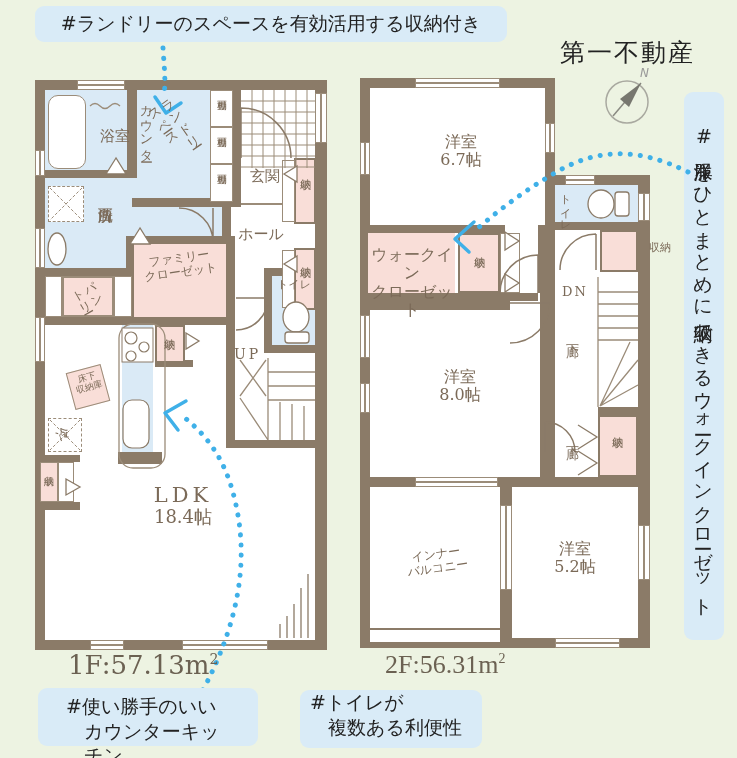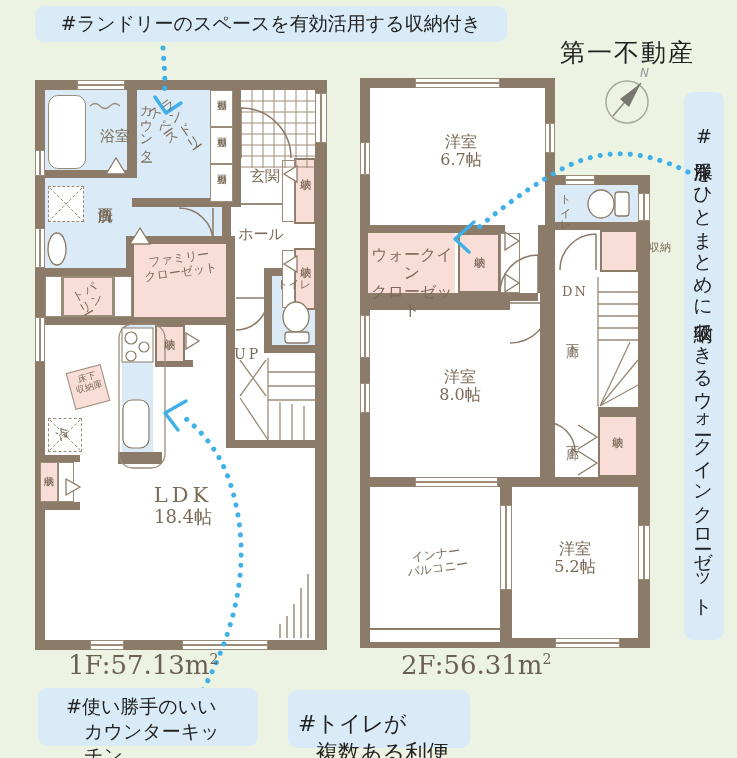--- a/index.html
+++ b/index.html
@@ -286,22 +286,22 @@
 <div class="rlabel center" style="left:393px;top:548px;width:88px;font-size:12px;transform:rotate(-8deg);">
   <div>インナー</div>
   <div>バルコニー</div>
 </div>
 <div class="rlabel center" style="left:528px;top:540px;width:94px;font-size:16px;">
   <div>洋室</div>
   <div>5.2帖</div>
 </div>
 
 <div class="area" style="left:35px;top:650px;"><span>1F:57.13m</span><sup>2</sup></div>
-<div class="area" style="left:368px;top:650px;"><span>2F:56.31m</span><sup>2</sup></div>
+<div class="area" style="left:352px;top:650px;font-family:Liberation Serif, serif;"><span>2F:56.31m</span><sup>2</sup></div>
 
 <div class="tag abs" style="left:38px;top:688px;width:220px;height:58px;padding:6px 28px;box-sizing:border-box;font-size:19px;line-height:1.3;">
   <div>#使い勝手のいい</div>
   <div style="padding-left:18px;">カウンターキッチン</div>
 </div>
-<div class="tag abs" style="left:288px;top:690px;width:182px;height:58px;padding:20px 10px;box-sizing:border-box;font-size:22px;line-height:1.3;">
+<div class="tag abs" style="left:300px;top:690px;width:182px;height:58px;padding:0 10px;box-sizing:border-box;font-size:19px;line-height:1.3;">
   <div>#トイレが</div>
   <div style="padding-left:18px;">複数ある利便性</div>
 </div>
 
 </body></html>

